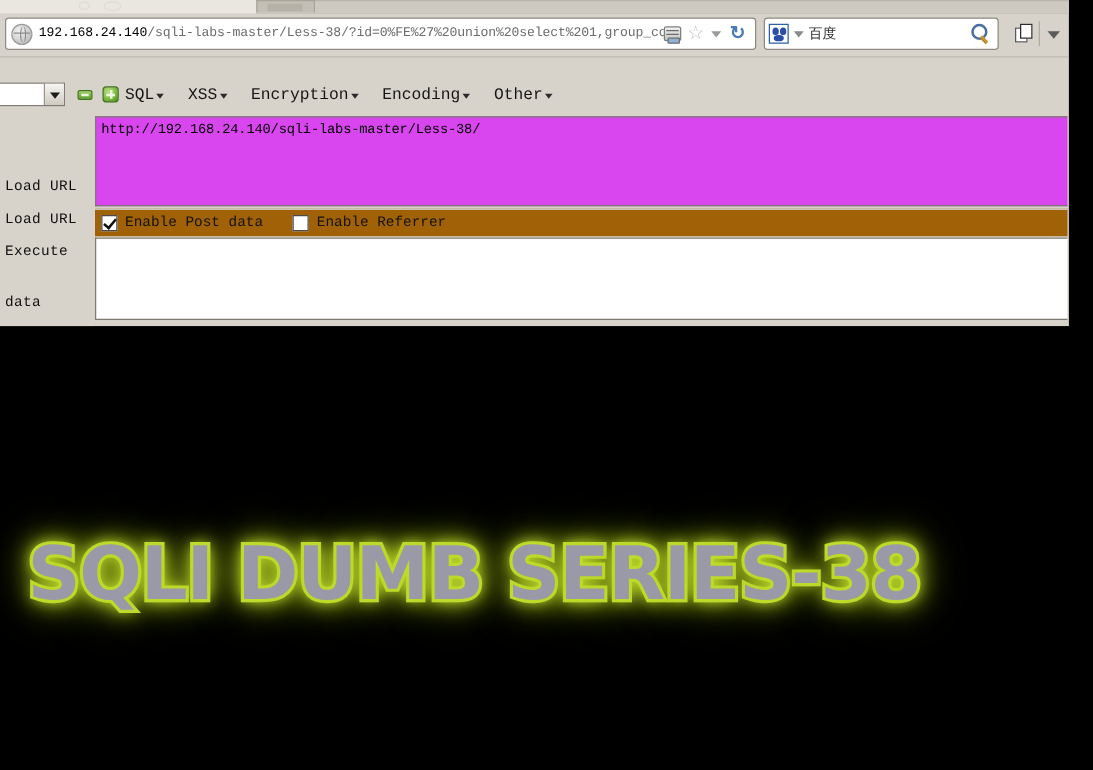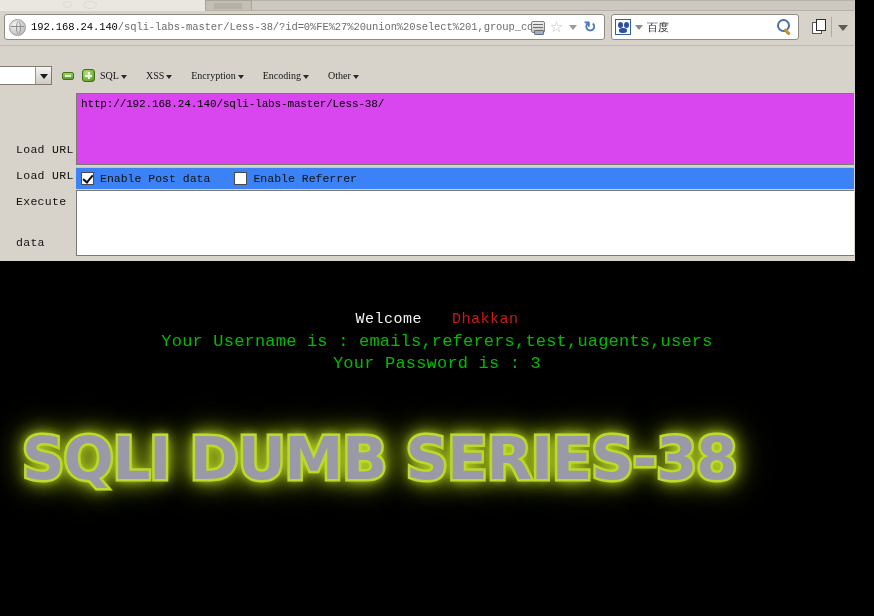--- a/index.html
+++ b/index.html
@@ -359,41 +359,41 @@
   }
 
   #hb-menus {
     position: absolute;
     left: 100px; top: 0;
     height: 20px;
     display: flex;
     align-items: center;
   }
   .hb-menu {
-    font-family: Liberation Serif, serif;
-    font-size: 10px;
+    font-family: Liberation Mono, monospace;
+    font-size: 13px;
     color: #151515;
     margin-right: 19px;
     white-space: nowrap;
     position: relative;
     padding-right: 8px;
     line-height: 18px;
   }
   .hb-menu::after {
     content:"";
     position:absolute; right:0px; top:8px;
     border-left: 3px solid transparent;
     border-right: 3px solid transparent;
     border-top: 4px solid #2a2a2a;
   }
 
   
   #hb-side {
     position: absolute;
-    left: 12px; top: 45px;
+    left: 0; top: 45px;
     width: 75px; height: 171px;
     background: #d7d3ca;
   }
   .hb-side-label {
     position: absolute;
     left: 4px;
     font-family: "Liberation Mono", monospace;
     font-size: 11.5px;
     color: #111111;
     white-space: nowrap;
@@ -420,21 +420,21 @@
     color: #000000;
     white-space: nowrap;
     line-height: 15px;
     letter-spacing: -0.15px;
   }
 
   #hb-checkbox-row {
     position: absolute;
     left: 76px; top: 121px;
     width: 778px; height: 22px;
-    background: #3b82f6;
+    background: #a16207;
     display: flex;
     align-items: center;
     border-top: 1px solid #c9c5bc;
   }
   .hb-check-wrap { display: flex; align-items: center; margin-left: 5px; }
   .hb-check-wrap.second { margin-left: 24px; justify-content: center; }
   .hb-checkbox {
     width: 13px; height: 13px;
     background: #ffffff;
     border: 1px solid #4a4a4a;
@@ -611,26 +611,19 @@
           <div class="hb-check-label">Enable Referrer</div>
         </div>
       </div>
 
       <div id="hb-data-field"></div>
     </div>
   </div>
 
   <div id="page-content">
 
-    <div id="result-block">
-      <div class="res-line" id="line-welcome">
-        <span class="w-white">Welcome</span><span class="w-red">Dhakkan</span>
-      </div>
-      <div class="res-line" id="line-username">Your Username is : emails,referers,test,uagents,users</div>
-      <div class="res-line" id="line-password">Your Password is : 3</div>
-    </div>
 
     <div id="banner">
       <span id="banner-text">SQLI DUMB SERIES-38</span>
     </div>
   </div>
 
 </div>
 
 </body></html>

